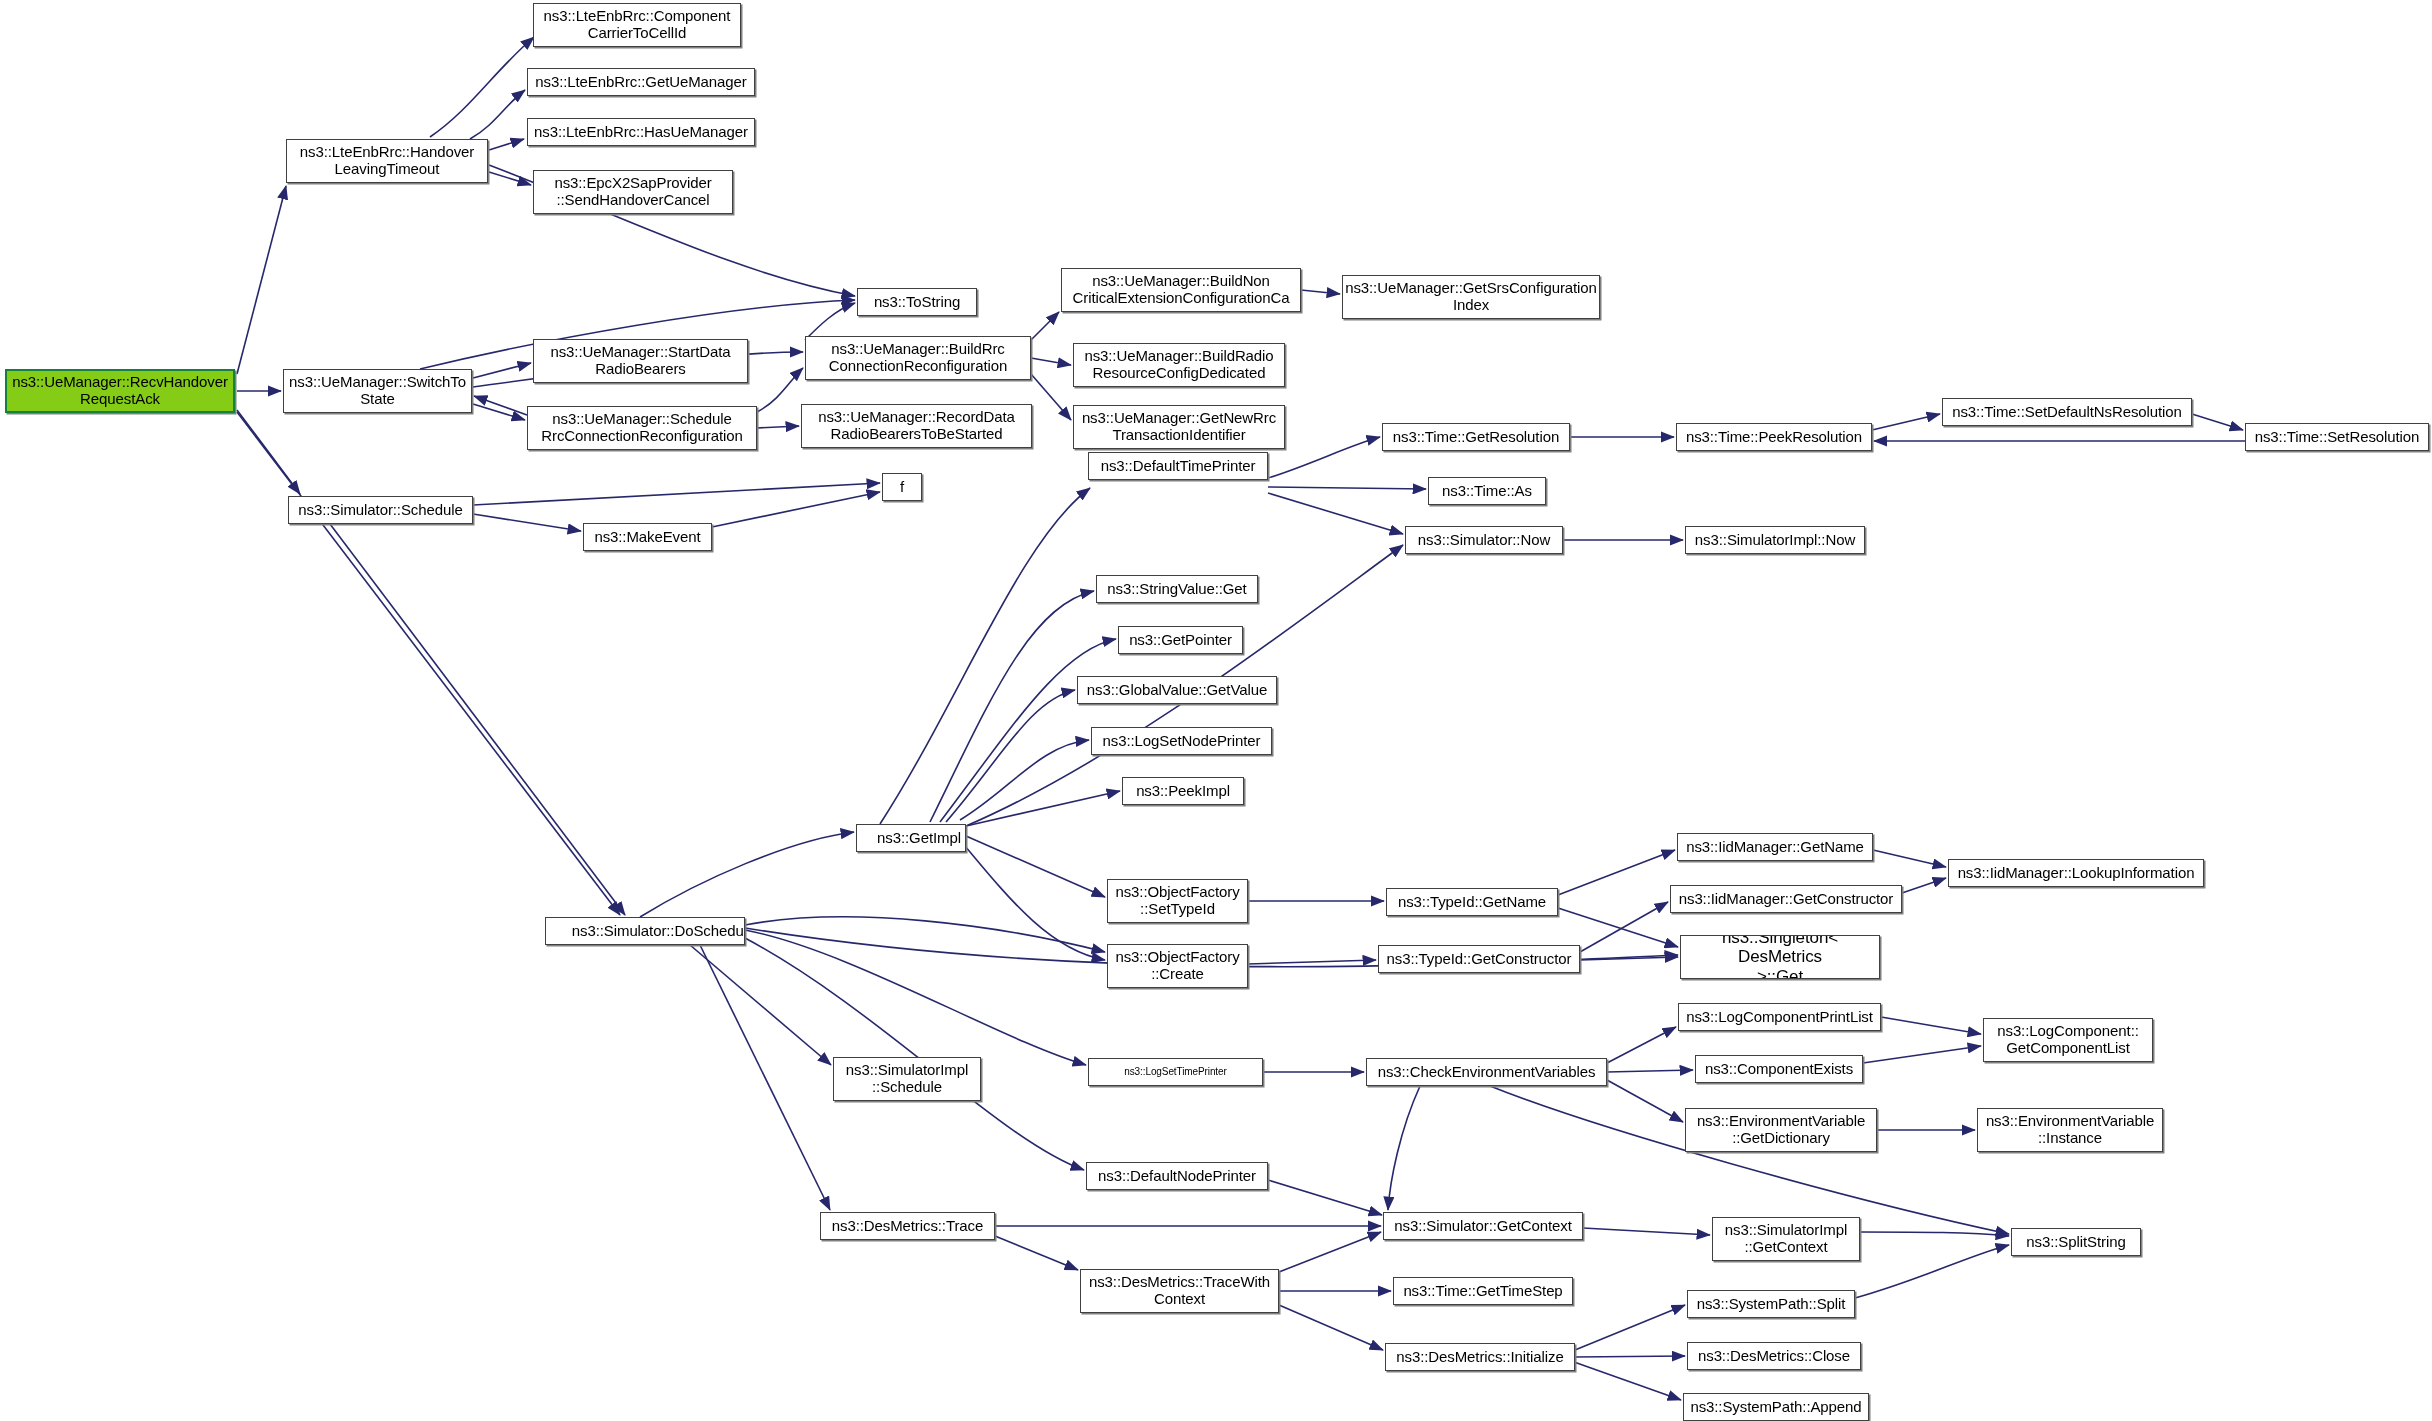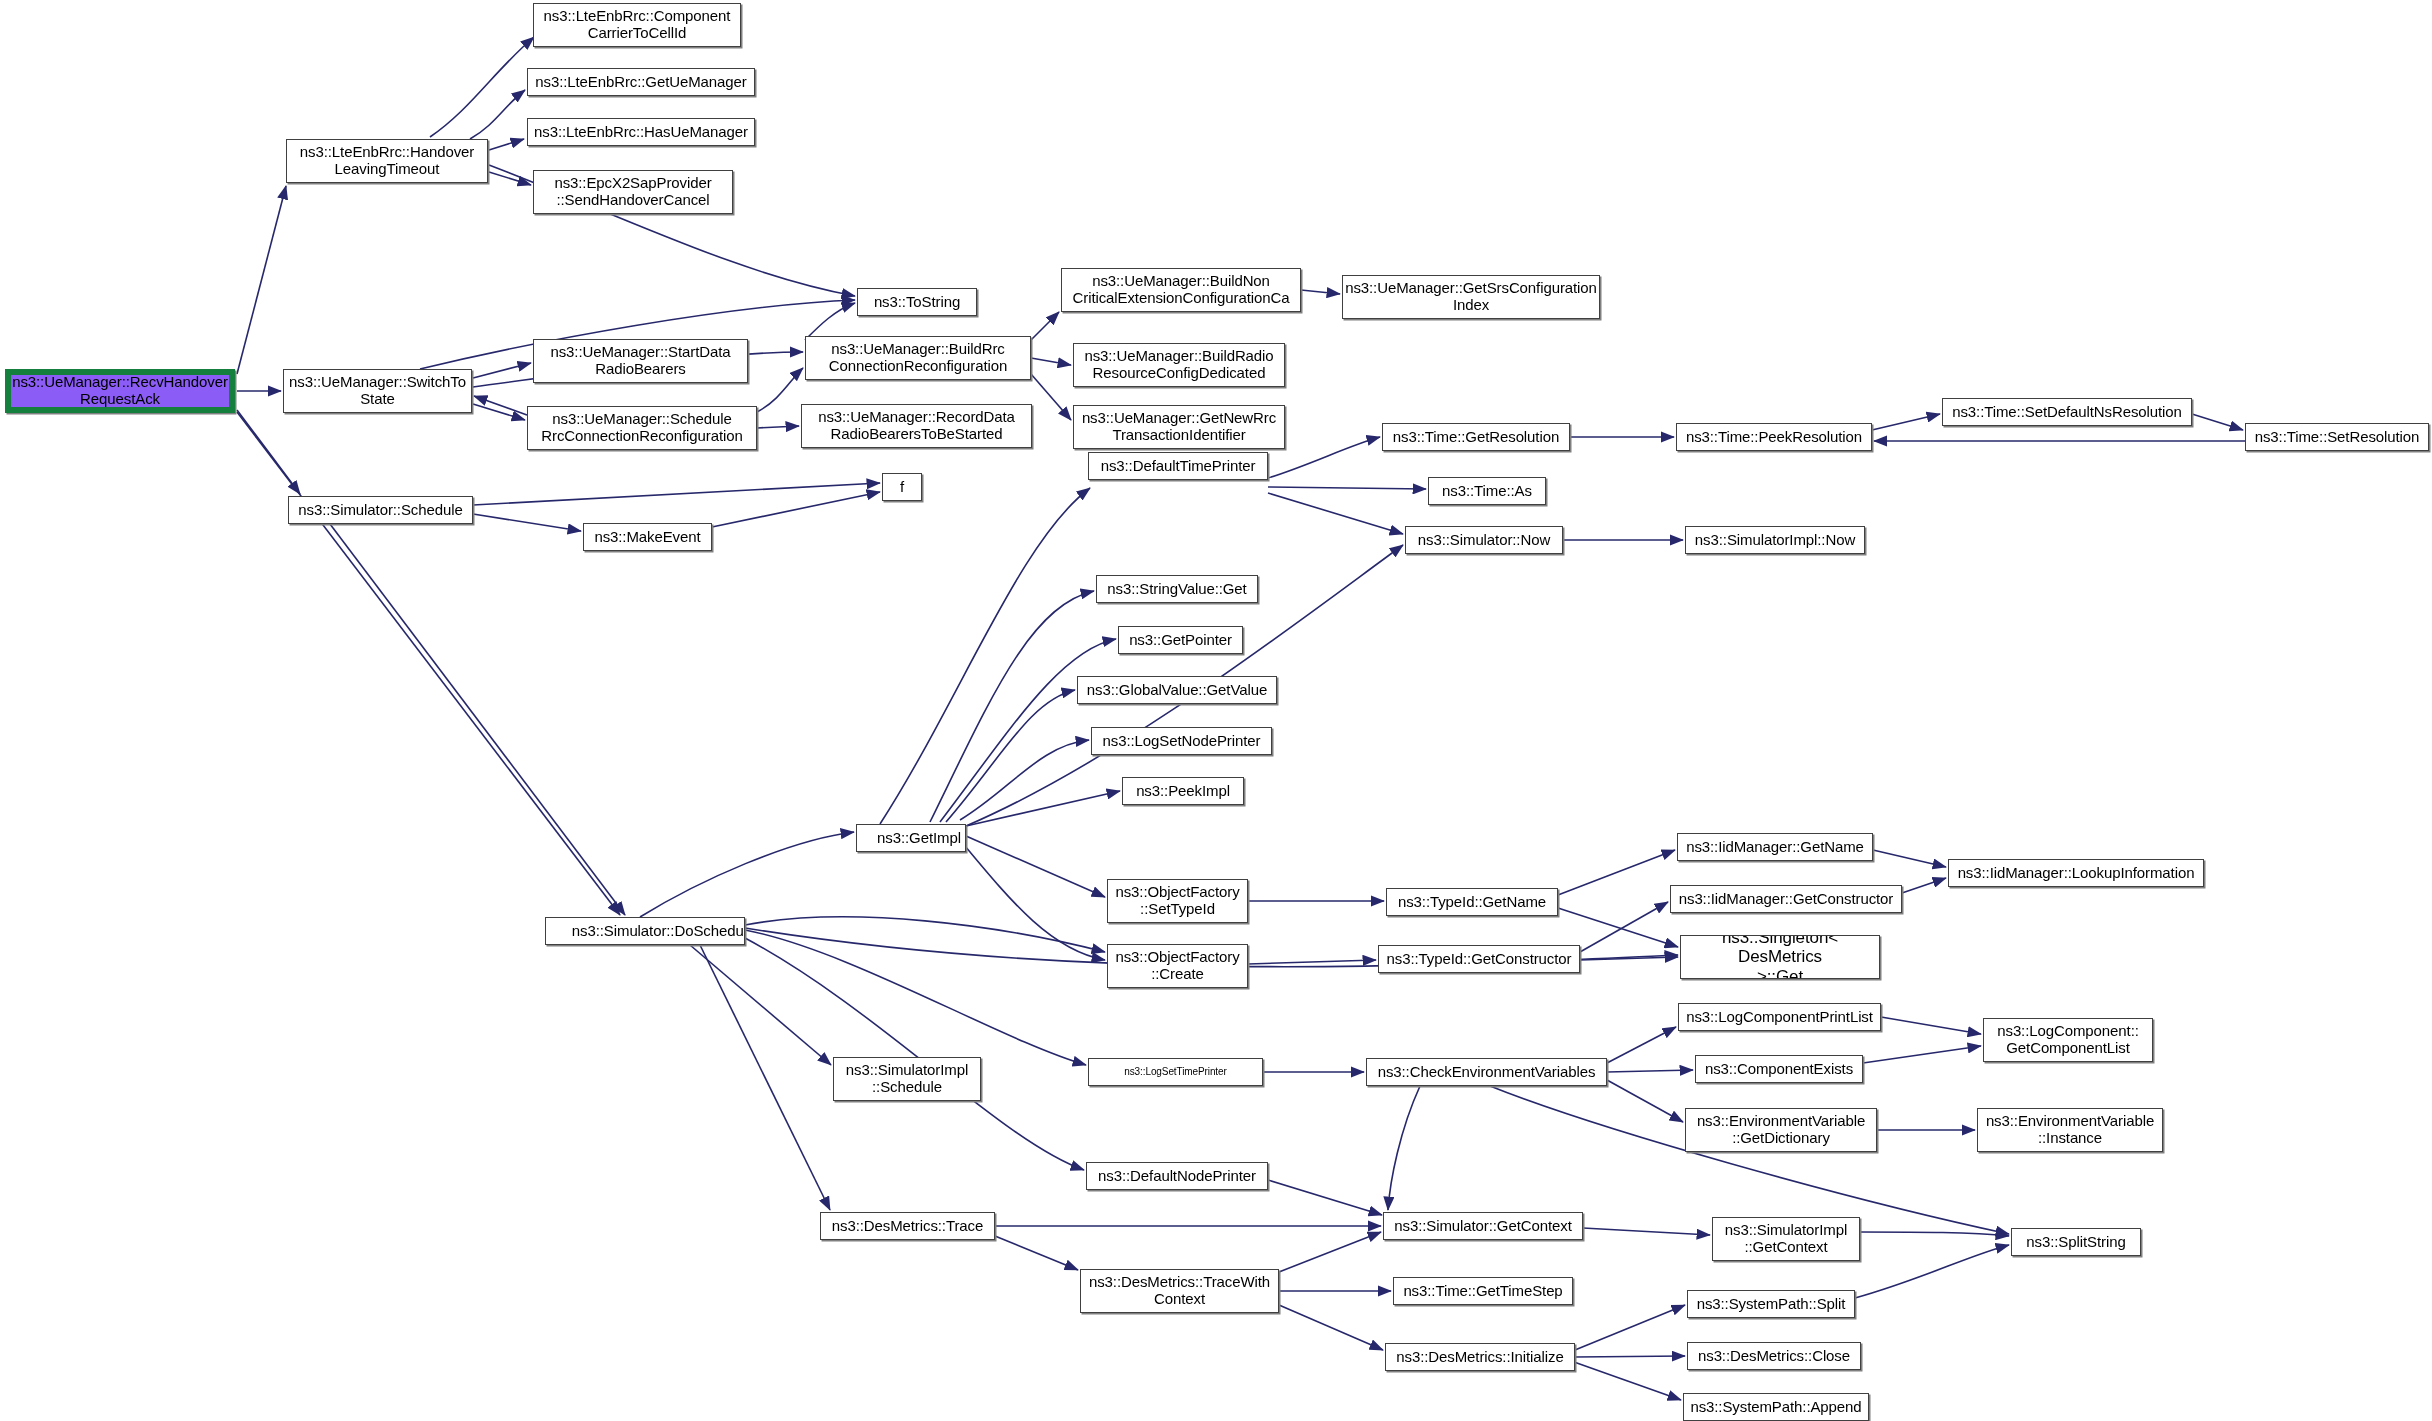--- a/index.html
+++ b/index.html
@@ -36,22 +36,22 @@
     align-items: center;
     justify-content: center;
     text-align: center;
     line-height: 1.12;
     letter-spacing: -0.1px;
     white-space: pre-line;
     box-shadow: 1.5px 1.5px 0 0 #808080;
     overflow: hidden;
   }
   .gnode.root {
-    background: #8b5cf6;
-    border: 6px solid #15803d;
+    background: #84cc16;
+    border: 2px solid #15803d;
   }
   .gnode.plain {
     box-shadow: 1.5px 1.5px 0 0 #808080;
     text-align: center;
   }
 </style>
 </head>
 <body>
 
 <div id="graph-canvas">

